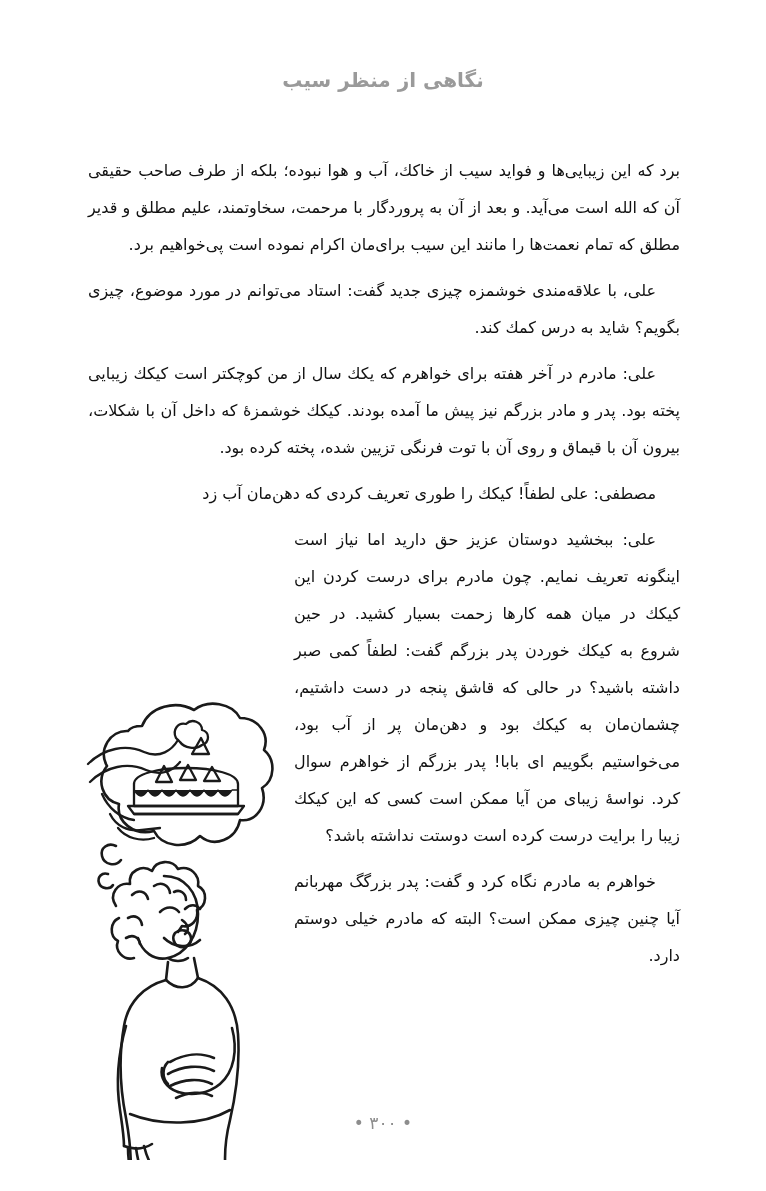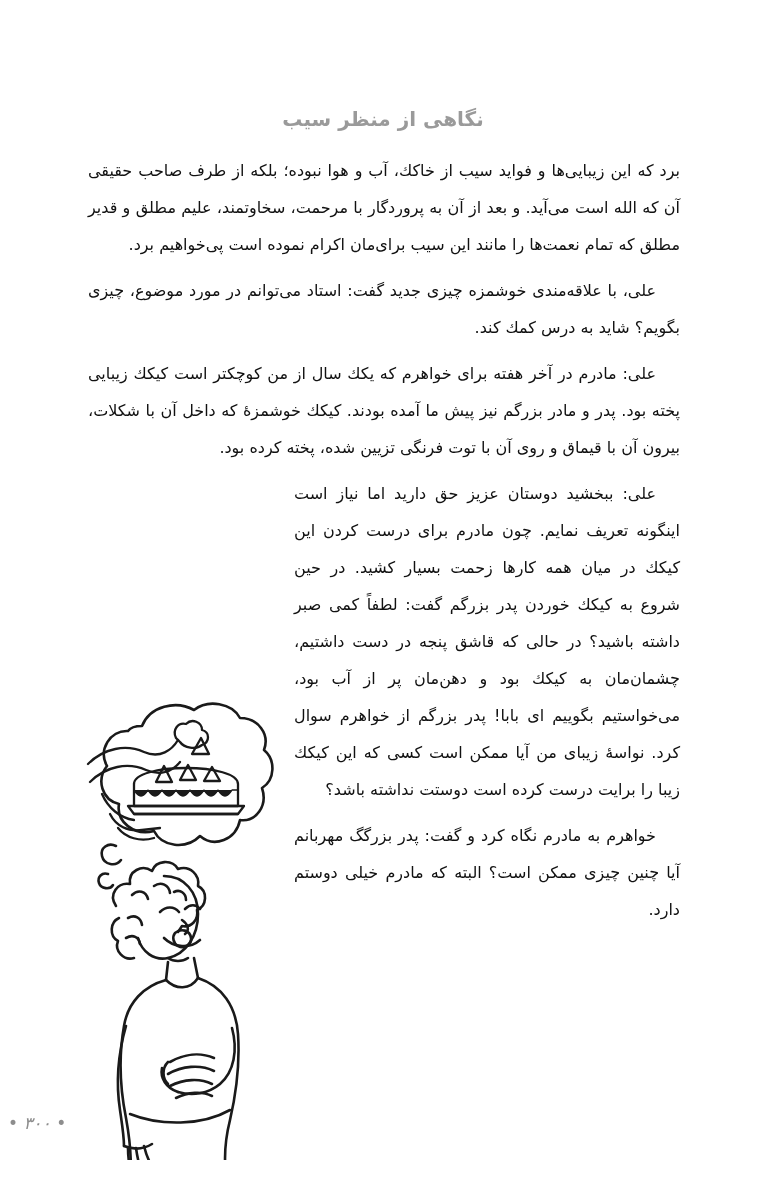--- a/index.html
+++ b/index.html
@@ -21,21 +21,20 @@
   }
 
   
   .running-header {
     position: absolute;
     top: 68px;
     left: 0;
     right: 0;
     text-align: center;
     direction: rtl;
-    margin-top: 39px;
   }
   .running-header .hdr-text {
     display: inline-block;
     font-size: 20px;
     font-weight: bold;
     color: #9a9a9a;
     letter-spacing: 0.5px;
     line-height: 1.2;
   }
 
@@ -85,25 +84,24 @@
   .illustration svg {
     display: block;
     width: 100%;
     height: 100%;
   }
 
   
   .folio {
     position: absolute;
     bottom: 58px;
-    left: 8px;
+    left: 0;
     right: 0;
-    text-align: left;
+    text-align: center;
     direction: rtl;
-    font-style: italic;
   }
   .folio .folio-text {
     display: inline-block;
     font-size: 17px;
     color: #8d8d8d;
     letter-spacing: 3px;
   }
 </style>
 </head>
 <body>
@@ -116,20 +114,21 @@
 
   <div class="text-column">
 
     <p class="para noindent">برد که این زیبایی‌ها و فواید سیب از خاكك، آب و هوا نبوده؛ بلکه از طرف صاحب حقیقی آن که الله است می‌آید. و بعد از آن به پروردگار با مرحمت، سخاوتمند، علیم مطلق و قدیر مطلق که تمام نعمت‌ها را مانند این سیب برای‌مان اکرام نموده است پی‌خواهیم برد.</p>
 
     <p class="para">علی، با علاقه‌مندی خوشمزه چیزی جدید گفت: استاد می‌توانم در مورد موضوع، چیزی بگویم؟ شاید به درس کمك کند.</p>
 
 
     <p class="para">علی: مادرم در آخر هفته برای خواهرم که یكك سال از من کوچکتر است کیكك زیبایی پخته بود. پدر و مادر بزرگم نیز پیش ما آمده بودند. کیكك خوشمزهٔ که داخل آن با شکلات، بیرون آن با قیماق و روی آن با توت فرنگی تزیین شده، پخته کرده بود.</p>
 
+    <p class="para">مصطفی: علی لطفاً! کیكك را طوری تعریف کردی که دهن‌مان آب زد</p>
 
     <div class="art-float"></div>
 
     <p class="para">علی: ببخشید دوستان عزیز حق دارید اما نیاز است اینگونه تعریف نمایم. چون مادرم برای درست کردن این کیكك در میان همه کارها زحمت بسیار کشید. در حین شروع به کیكك خوردن پدر بزرگم گفت: لطفاً کمی صبر داشته باشید؟ در حالی که قاشق پنجه در دست داشتیم، چشمان‌مان به کیكك بود و دهن‌مان پر از آب بود، می‌خواستیم بگوییم ای بابا! پدر بزرگم از خواهرم سوال کرد. نواسهٔ زیبای من آیا ممکن است کسی که این کیكك زیبا را برایت درست کرده است دوستت نداشته باشد؟</p>
 
     <p class="para">خواهرم به مادرم نگاه کرد و گفت: پدر بزرگگ مهربانم آیا چنین چیزی ممکن است؟ البته که مادرم خیلی دوستم دارد.</p>
   </div>
 
   <div class="illustration">
     <svg viewBox="0 0 215 470" xmlns="http://www.w3.org/2000/svg" fill="none" stroke="#1a1a1a" stroke-width="2.4" stroke-linecap="round" stroke-linejoin="round">

